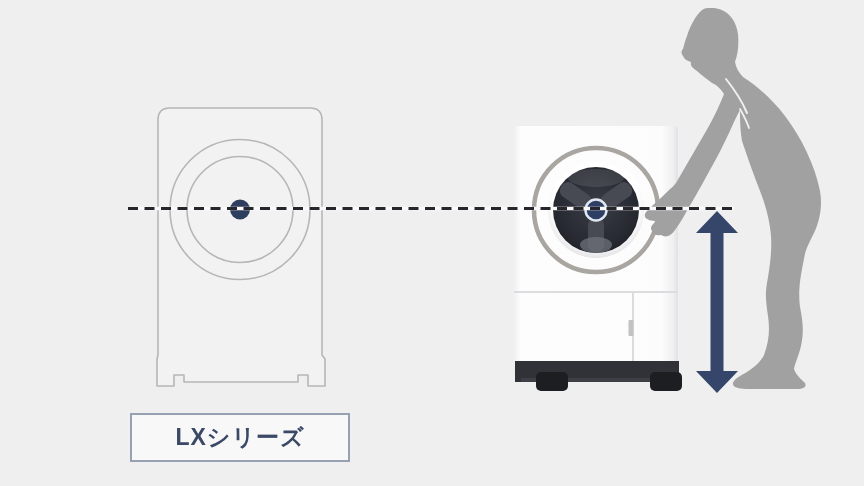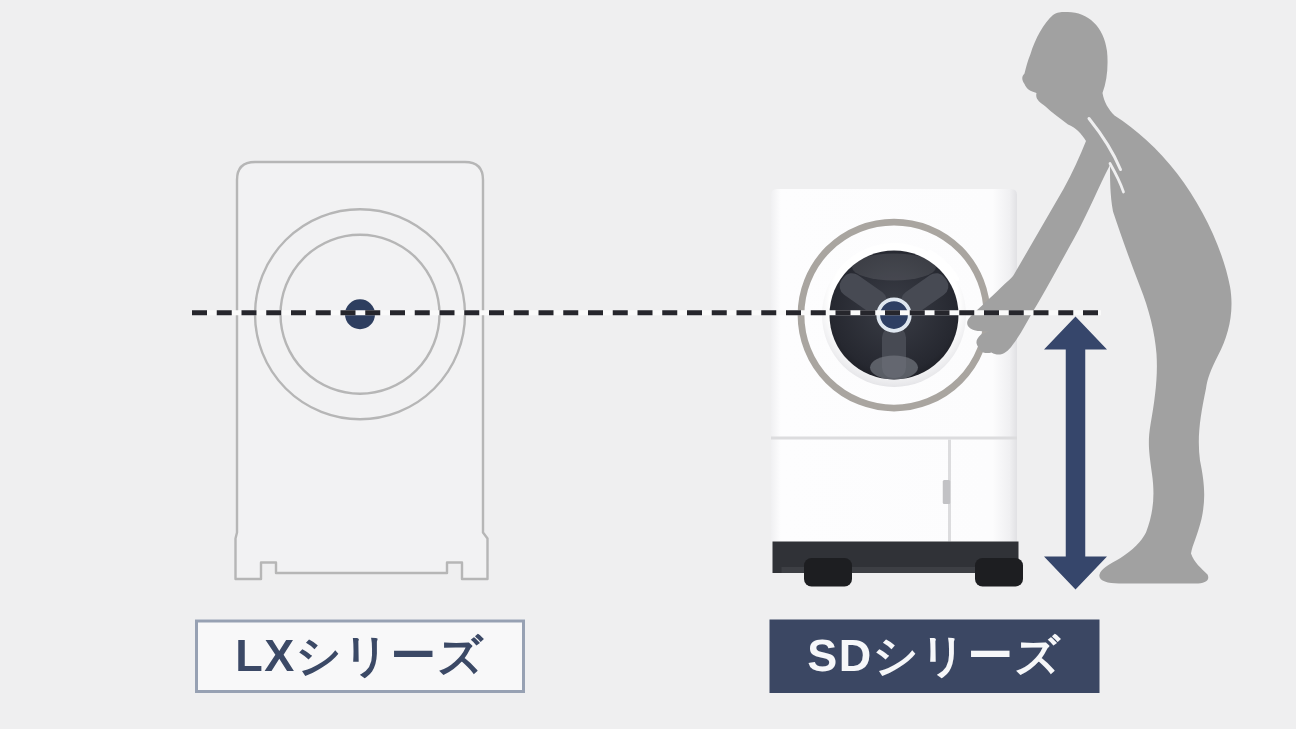--- a/index.html
+++ b/index.html
@@ -4,21 +4,21 @@
 <style>
   html,body{margin:0;padding:0;background:#efeff0;}
   .stage{
     position:relative;width:864px;height:486px;overflow:hidden;
     background:#efeff0;font-family:"Liberation Sans",sans-serif;
   }
   .scene{position:absolute;left:0;top:0;}
   .series-label{
     position:absolute;top:413px;width:220px;height:49px;box-sizing:border-box;
     display:flex;align-items:center;justify-content:center;
-    font-weight:bold;font-size:30px;letter-spacing:1px;line-height:1;
+    font-weight:bold;font-size:23px;letter-spacing:1px;line-height:1;
   }
   .series-label--lx{left:130px;background:#f8f8f9;border:2px solid #97a1b3;color:#3b4966;}
   .series-label--sd{left:513px;background:#3b4763;color:#f6f7f9;}
 </style>
 </head>
 <body>
 
 <div class="stage">
 
   <svg class="scene" width="864" height="486" viewBox="0 0 864 486">
@@ -115,17 +115,14 @@
       <line x1="128" y1="208.5" x2="734" y2="208.5" stroke="#26262c" stroke-width="3.2" stroke-dasharray="10 6.5"></line>
     </g>
 
     <path fill="#36466b" d="M717 211 L738 233 L723.5 233 L723.5 371 L738 371 L717 393
              L696 371 L710.5 371 L710.5 233 L696 233 Z"></path>
   </svg>
 
   <div class="series-label series-label--lx">
     <span>LXシリーズ</span>
   </div>
-  <div class="series-label series-label--sd">
-    <span>SDシリーズ</span>
-  </div>
 
 </div>
 
 </body></html>

